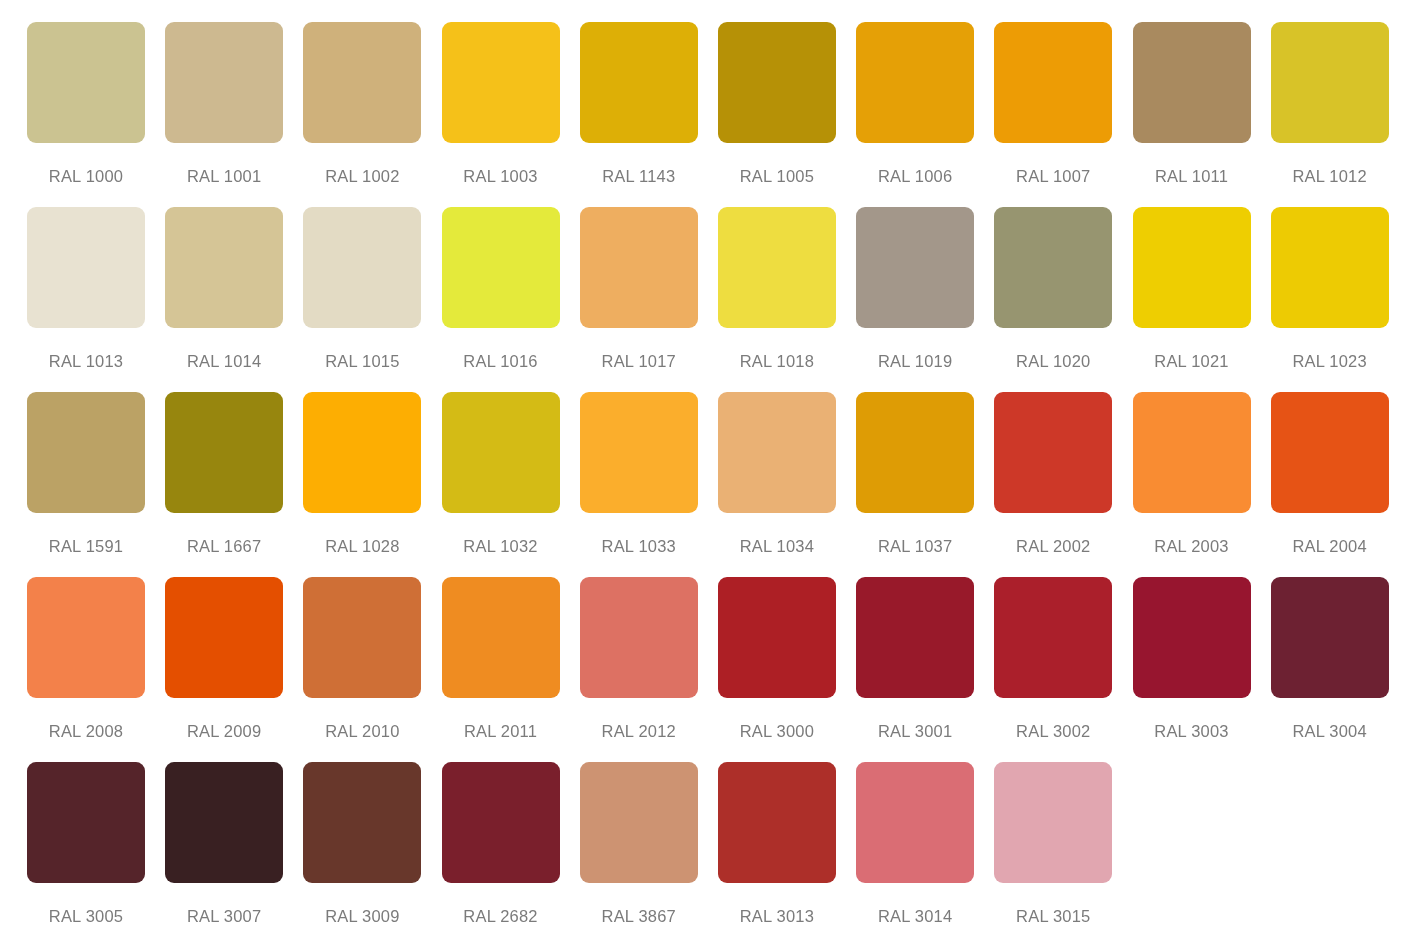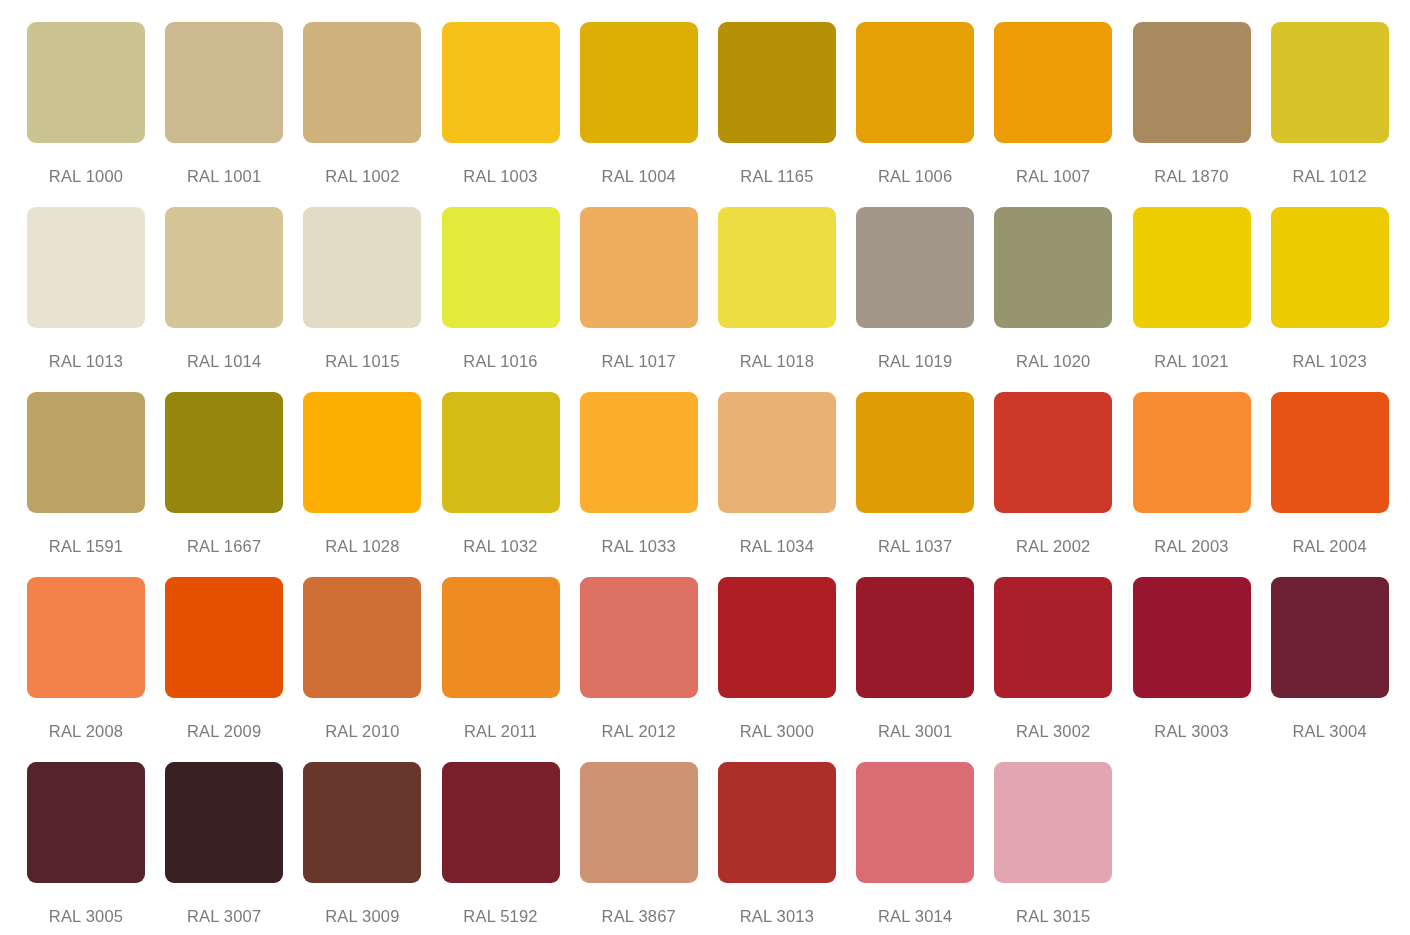--- a/index.html
+++ b/index.html
@@ -74,37 +74,37 @@
       <div class="swatch-cell">
         <div class="swatch-chip" style="background-color: rgb(207, 177, 123);"></div>
         <div class="swatch-label">RAL 1002</div>
       </div>
       <div class="swatch-cell">
         <div class="swatch-chip" style="background-color: rgb(245, 193, 25);"></div>
         <div class="swatch-label">RAL 1003</div>
       </div>
       <div class="swatch-cell">
         <div class="swatch-chip" style="background-color: rgb(221, 175, 6);"></div>
-        <div class="swatch-label">RAL 1004</div>
+        <div class="swatch-label">RAL 1143</div>
       </div>
       <div class="swatch-cell">
         <div class="swatch-chip" style="background-color: rgb(182, 145, 6);"></div>
-        <div class="swatch-label">RAL 1165</div>
+        <div class="swatch-label">RAL 1005</div>
       </div>
       <div class="swatch-cell">
         <div class="swatch-chip" style="background-color: rgb(229, 160, 6);"></div>
         <div class="swatch-label">RAL 1006</div>
       </div>
       <div class="swatch-cell">
         <div class="swatch-chip" style="background-color: rgb(237, 156, 5);"></div>
         <div class="swatch-label">RAL 1007</div>
       </div>
       <div class="swatch-cell">
         <div class="swatch-chip" style="background-color: rgb(169, 138, 95);"></div>
-        <div class="swatch-label">RAL 1870</div>
+        <div class="swatch-label">RAL 1011</div>
       </div>
       <div class="swatch-cell">
         <div class="swatch-chip" style="background-color: rgb(216, 195, 40);"></div>
         <div class="swatch-label">RAL 1012</div>
       </div>
       <div class="swatch-cell">
         <div class="swatch-chip" style="background-color: rgb(232, 226, 209);"></div>
         <div class="swatch-label">RAL 1013</div>
       </div>
       <div class="swatch-cell">
@@ -230,21 +230,21 @@
       <div class="swatch-cell">
         <div class="swatch-chip" style="background-color: rgb(57, 32, 34);"></div>
         <div class="swatch-label">RAL 3007</div>
       </div>
       <div class="swatch-cell">
         <div class="swatch-chip" style="background-color: rgb(104, 55, 43);"></div>
         <div class="swatch-label">RAL 3009</div>
       </div>
       <div class="swatch-cell">
         <div class="swatch-chip" style="background-color: rgb(122, 31, 44);"></div>
-        <div class="swatch-label">RAL 5192</div>
+        <div class="swatch-label">RAL 2682</div>
       </div>
       <div class="swatch-cell">
         <div class="swatch-chip" style="background-color: rgb(205, 147, 114);"></div>
         <div class="swatch-label">RAL 3867</div>
       </div>
       <div class="swatch-cell">
         <div class="swatch-chip" style="background-color: rgb(173, 47, 41);"></div>
         <div class="swatch-label">RAL 3013</div>
       </div>
       <div class="swatch-cell">

